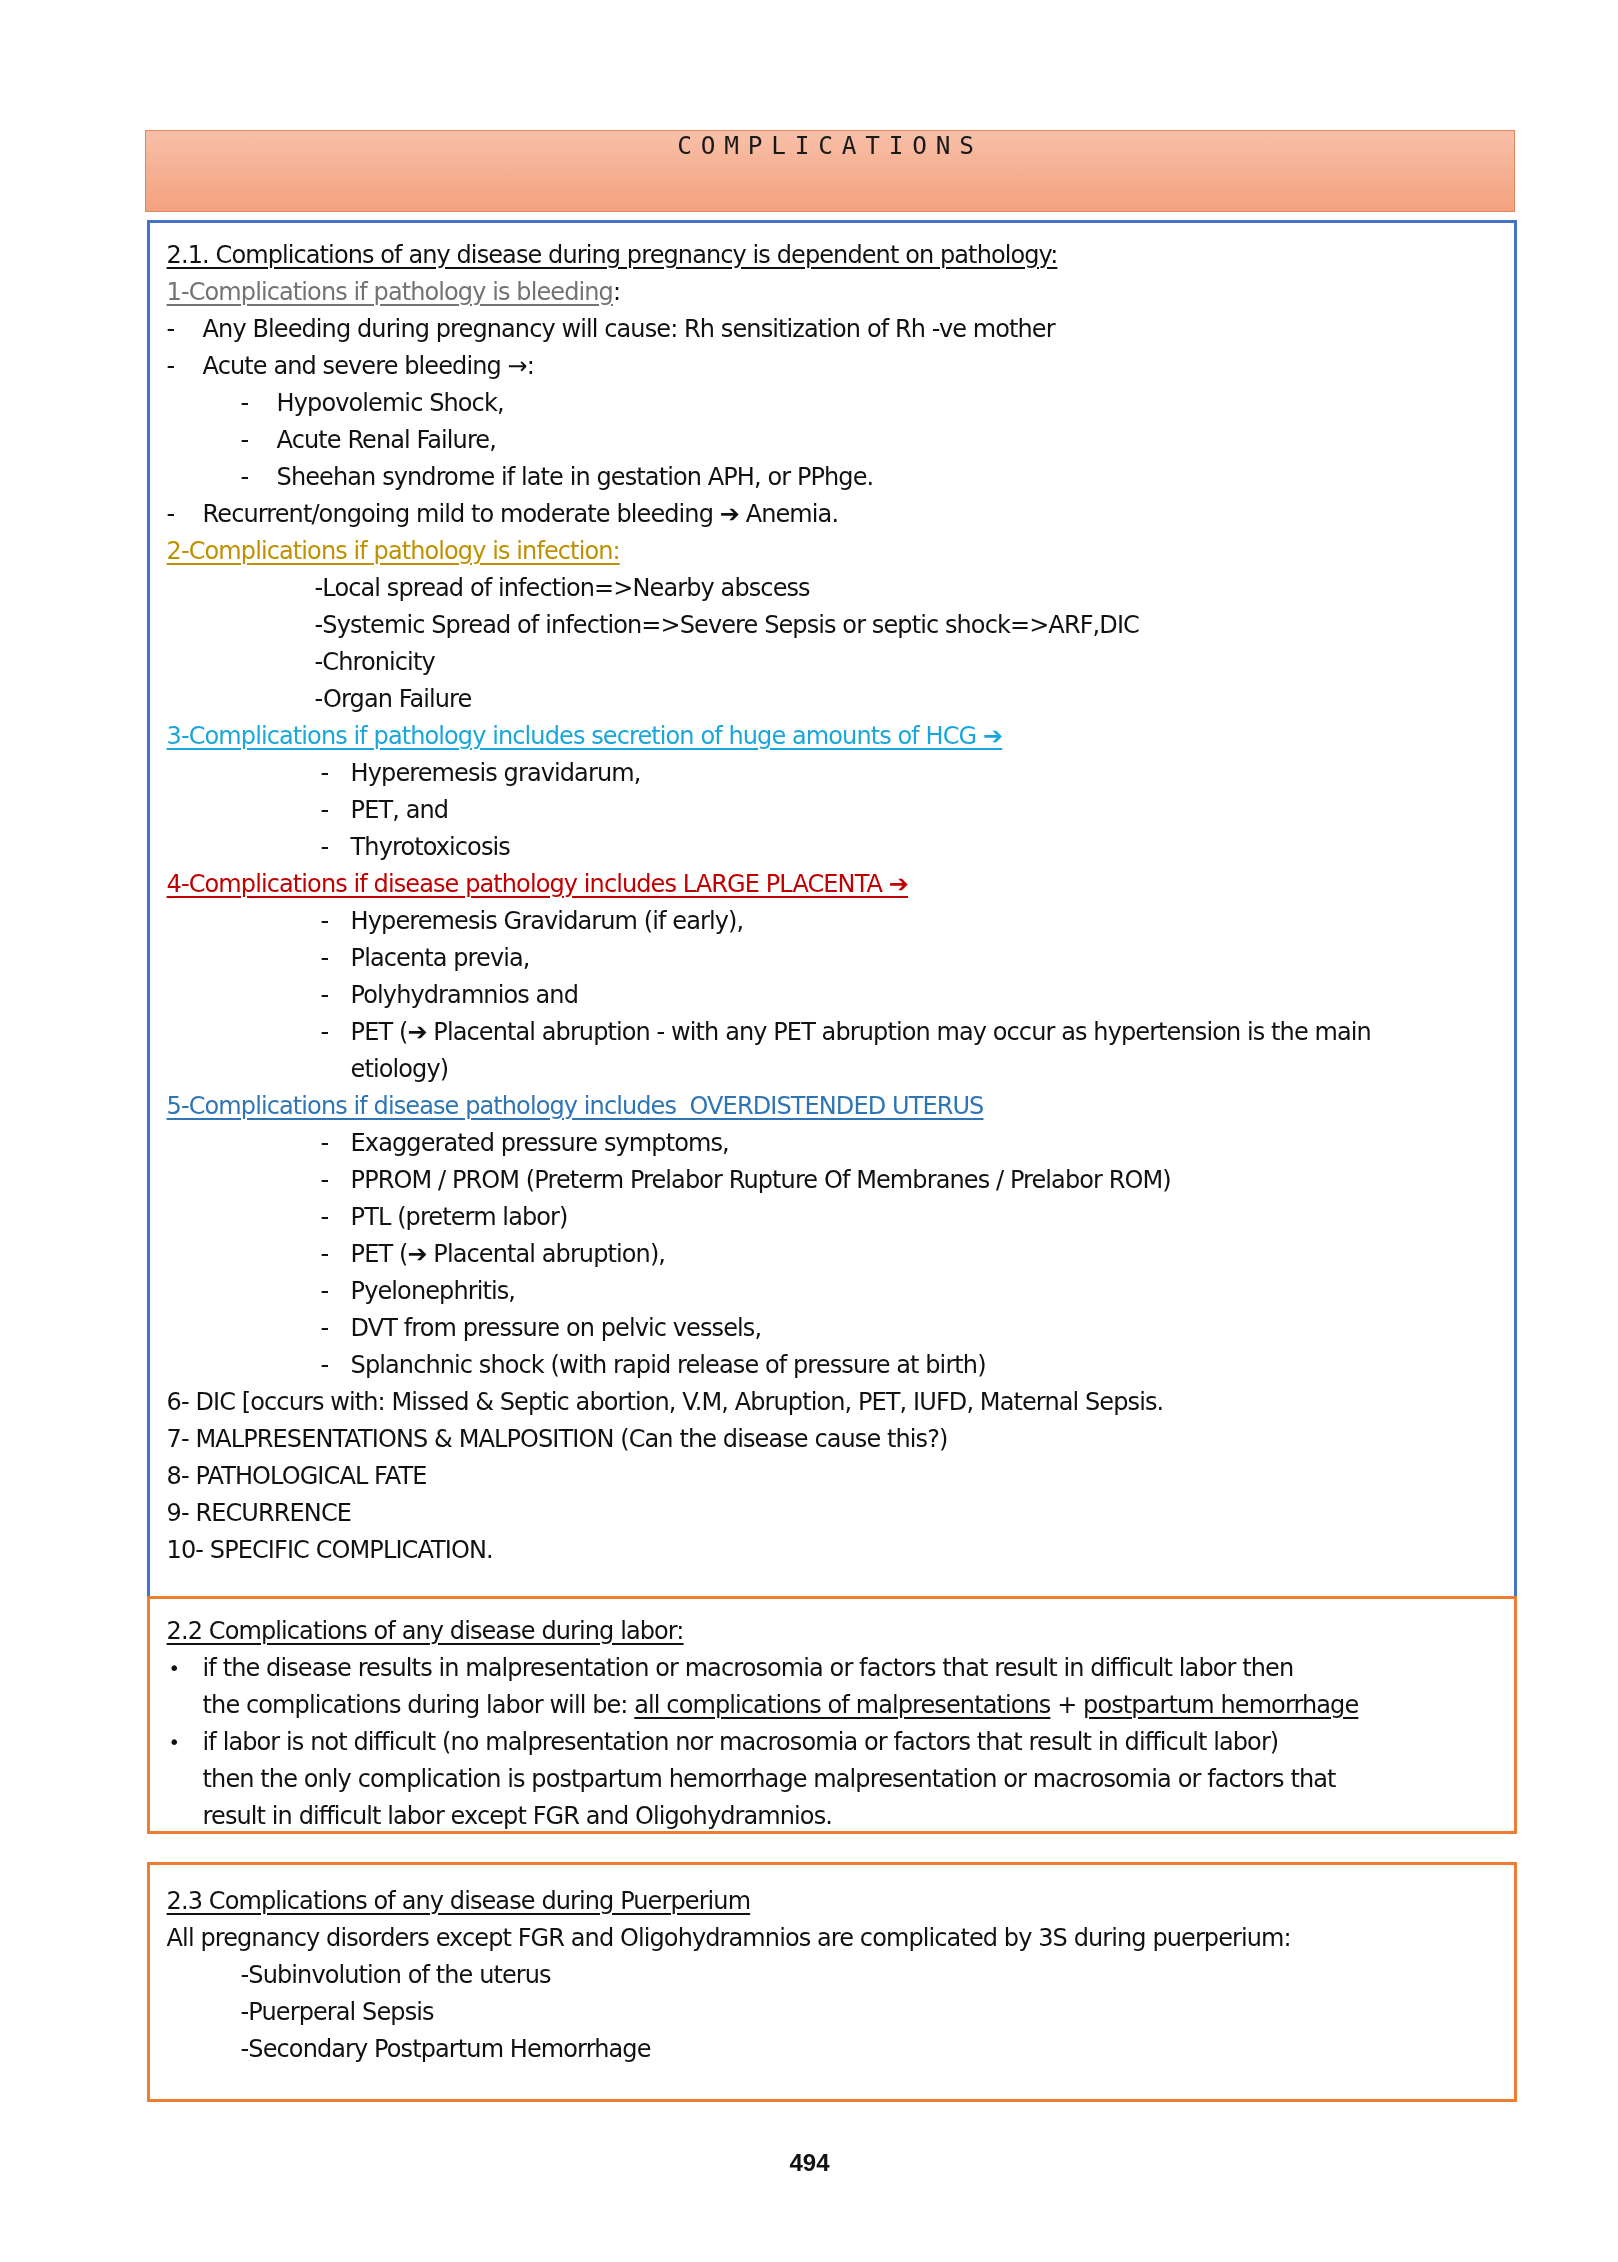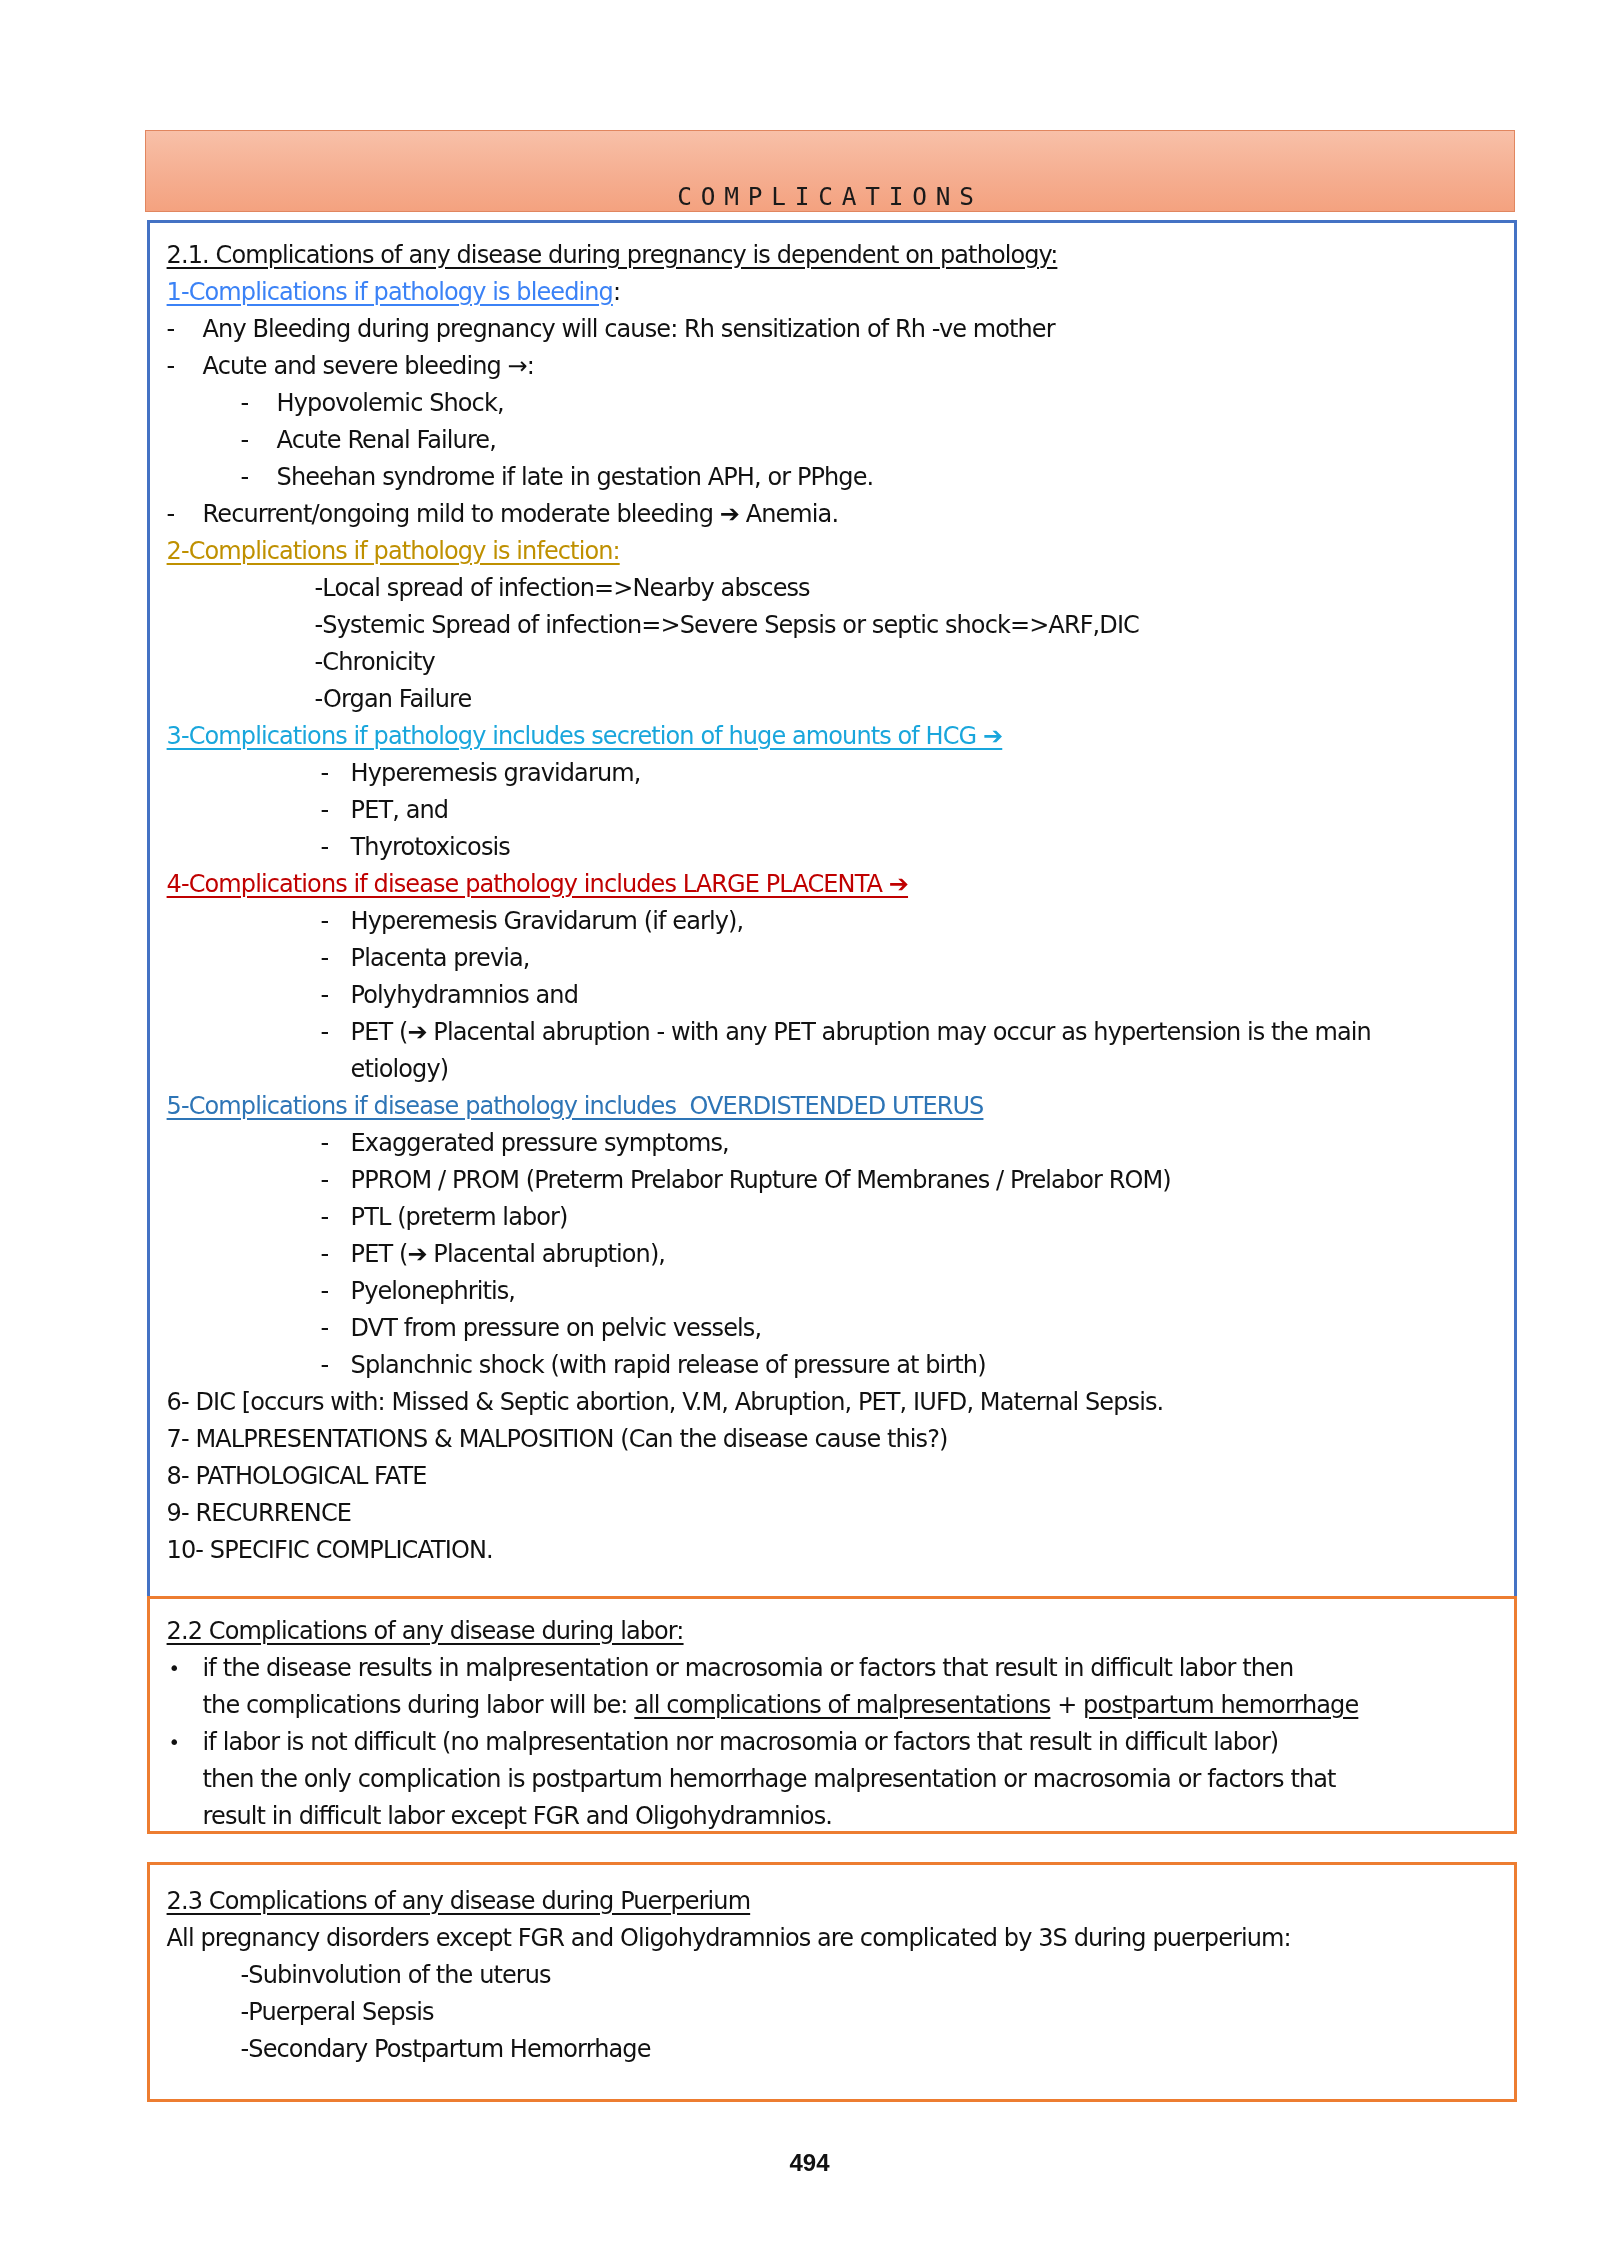--- a/index.html
+++ b/index.html
@@ -3,21 +3,21 @@
 <meta charset="utf-8">
 <style>
   * { box-sizing: border-box; margin: 0; padding: 0; }
   html, body { width: 1619px; height: 2263px; background: #ffffff; }
   body { position: relative; font-family: "DejaVu Sans", sans-serif; color: #111; overflow: hidden; }
 
   .header-bar {
     position: absolute; left: 145px; top: 130px; width: 1370px; height: 82px;
     background: linear-gradient(to bottom, #f8c0a8 0%, #f5ad8f 60%, #f4a27f 100%);
     border: 1px solid #e1865f;
-    display: flex; align-items: flex-end; justify-content: center;
+    display: flex; align-items: flex-start; justify-content: center;
   }
   .header-title {
     font-family: "DejaVu Sans Mono", monospace; font-size: 24.4px; letter-spacing: 8.8px;
     color: #1a1a1a; font-weight: normal;
   }
 
   .box {
     position: absolute; left: 147px; width: 1370px; background: #fff;
   }
   .box-blue { top: 220px; height: 1379px; border: 3.9px solid #4472c4; border-bottom: none; }
@@ -29,21 +29,21 @@
   .box-orange1 .content { top: 13.7px; }
   .box-orange2 .content { top: 13.7px; }
 
   .line {
     font-size: 24px; line-height: 37px; height: 37px; white-space: nowrap;
     letter-spacing: -0.9px; position: relative;
   }
   .u { text-decoration: underline; text-underline-offset: 3.9px; text-decoration-thickness: 1.5px; }
 
   .h-black { color: #111; }
-  .h-red { color: #3b82f6; }
+  .h-red { color: #737373; }
   .h-gold { color: #bf9000; }
   .h-cyan { color: #19a6dc; }
   .h-darkred { color: #c00000; }
   .h-blue { color: #2e75b6; }
 
   .dash { position: absolute; top: 0; }
   .l1 { padding-left: 36px; }
   .l1 .dash { left: 0; }
   .l2 { padding-left: 110px; }
   .l2 .dash { left: 74px; }

